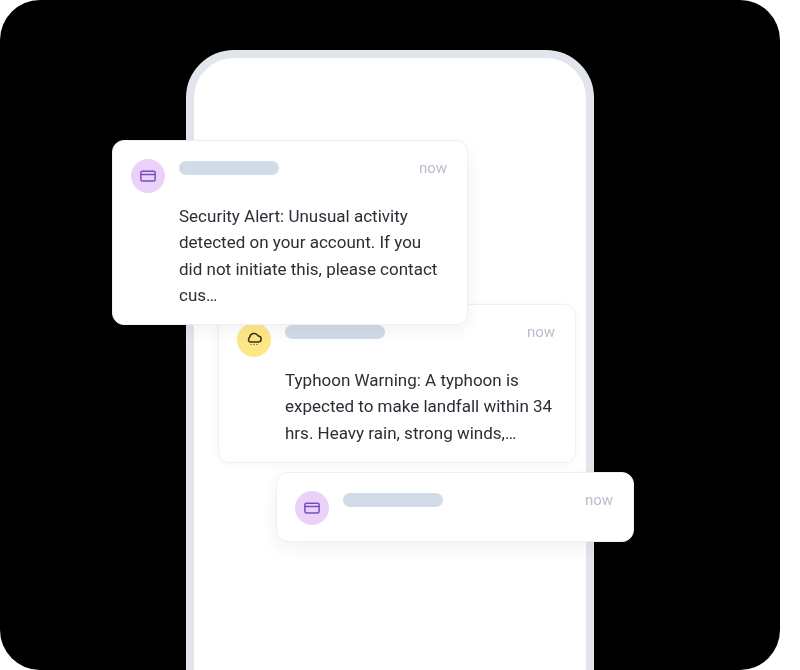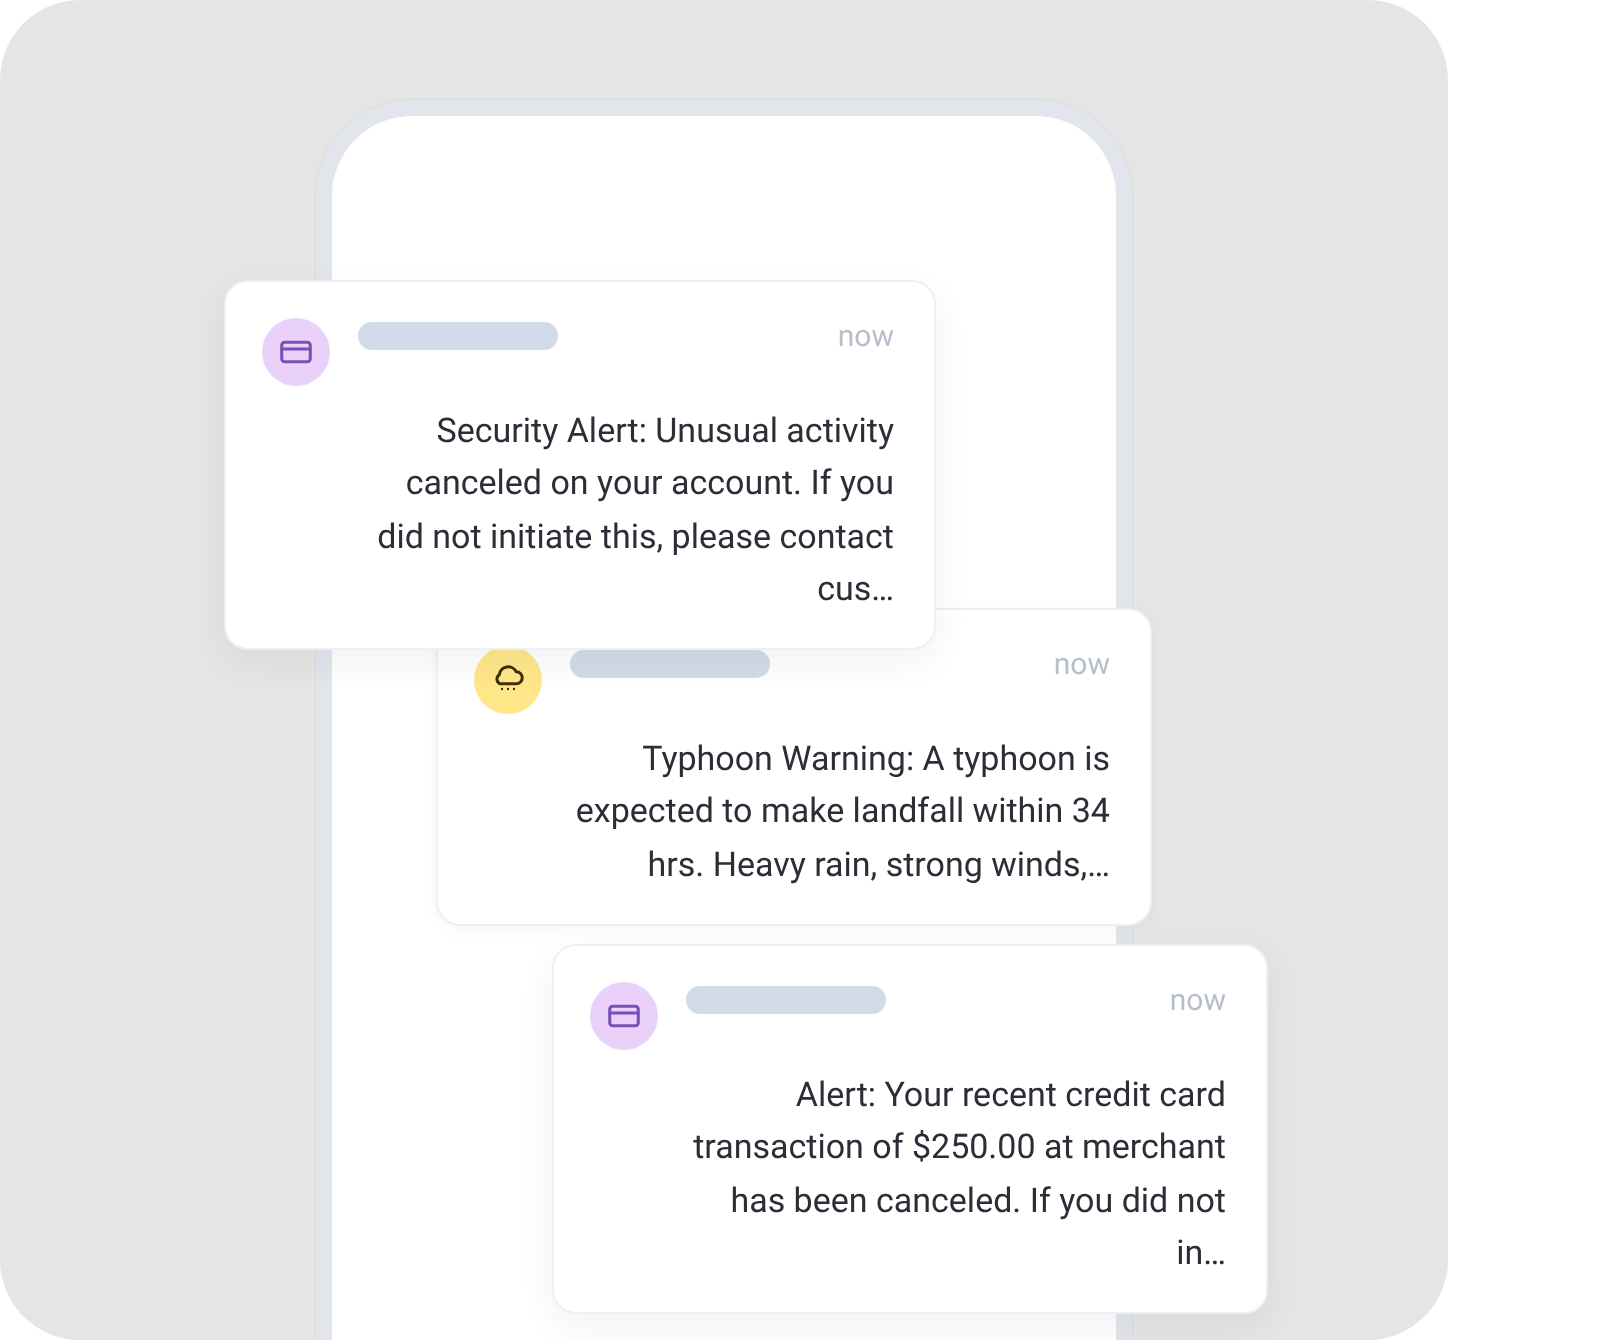--- a/index.html
+++ b/index.html
@@ -1,26 +1,25 @@
 <!DOCTYPE html>
 <html><head>
 <meta charset="utf-8">
 <style>
   * { box-sizing: border-box; margin: 0; padding: 0; }
   html, body { width: 800px; height: 670px; overflow: hidden; }
   body { font-family: -apple-system, BlinkMacSystemFont, "Segoe UI", Roboto, Helvetica, Arial, sans-serif; background: #fff; }
 
   .stage {
     position: relative;
-    width: 724px;
+    width: 780px;
     height: 670px;
-    background: #e5e5e5;
+    background: #000000;
     border-radius: 40px;
     overflow: hidden;
-    text-align: right;
   }
 
   .phone {
     position: absolute;
     left: 50%;
     transform: translateX(-50%);
     top: 50px;
     width: 408px;
     height: 800px;
     border-radius: 48px;
@@ -85,21 +84,21 @@
         <svg class="icon-svg icon-card" viewBox="0 0 24 24" fill="none" stroke-width="2" stroke-linecap="round" stroke-linejoin="round">
           <rect x="2.5" y="5.5" width="19" height="13" rx="2"></rect>
           <line x1="2.5" y1="10" x2="21.5" y2="10"></line>
         </svg>
       </div>
       <div class="meta">
         <div class="sender-placeholder"></div>
         <div class="timestamp">now</div>
       </div>
     </div>
-    <div class="body">Security Alert: Unusual activity canceled on your account. If you did not initiate this, please contact cus…</div>
+    <div class="body">Security Alert: Unusual activity detected on your account. If you did not initiate this, please contact cus…</div>
   </div>
 
   <div class="card weather" id="card2">
     <div class="row">
       <div class="avatar yellow">
         <svg class="icon-svg icon-cloud" viewBox="0 0 24 24" fill="none" stroke-width="2" stroke-linecap="round" stroke-linejoin="round">
           <path d="M17.5 14.5a4 4 0 0 0 0-8 6 6 0 0 0-11.3 2A3.5 3.5 0 0 0 6.5 14.5h11z"></path>
           <circle cx="8" cy="18" r="0.8" fill="#3E3008" stroke="none"></circle>
           <circle cx="12" cy="18" r="0.8" fill="#3E3008" stroke="none"></circle>
           <circle cx="16" cy="18" r="0.8" fill="#3E3008" stroke="none"></circle>
@@ -119,15 +118,14 @@
         <svg class="icon-svg icon-card" viewBox="0 0 24 24" fill="none" stroke-width="2" stroke-linecap="round" stroke-linejoin="round">
           <rect x="2.5" y="5.5" width="19" height="13" rx="2"></rect>
           <line x1="2.5" y1="10" x2="21.5" y2="10"></line>
         </svg>
       </div>
       <div class="meta">
         <div class="sender-placeholder"></div>
         <div class="timestamp">now</div>
       </div>
     </div>
-    <div class="body">Alert: Your recent credit card transaction of $250.00 at merchant has been canceled. If you did not in…</div>
   </div>
 </div>
 
 </body></html>

